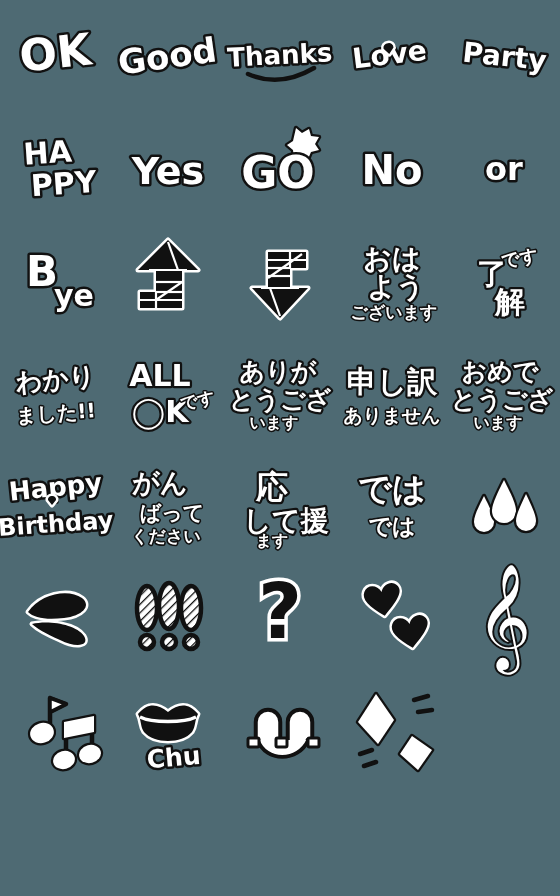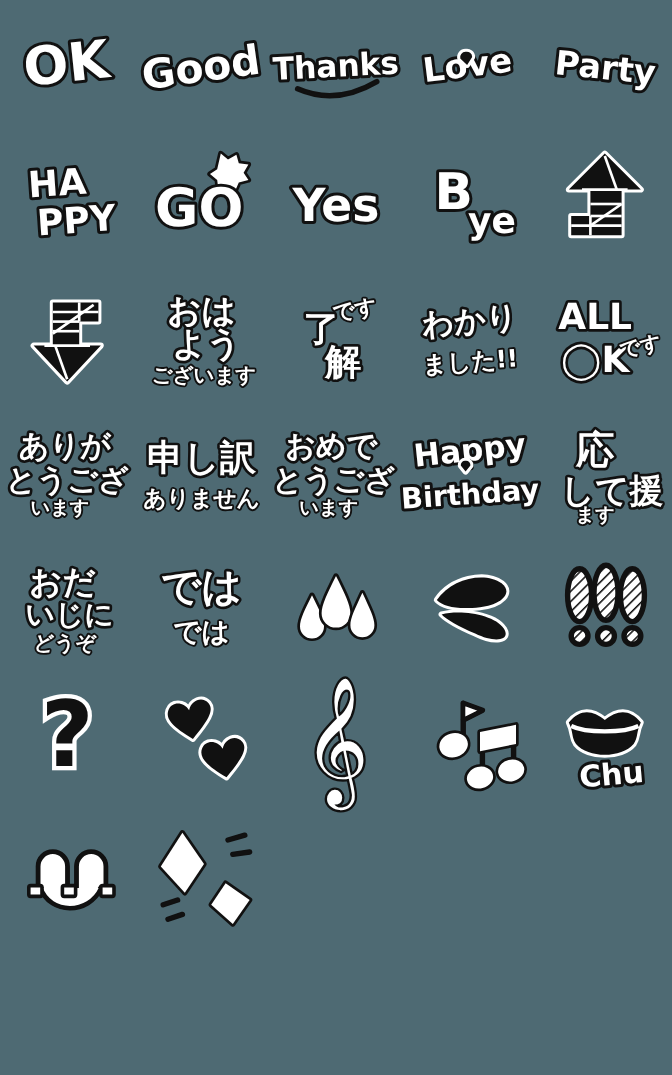--- a/index.html
+++ b/index.html
@@ -115,30 +115,40 @@
     </svg>
   </div>
   <div class="cell">
     <svg width="100" height="100" viewBox="0 0 100 100">
       <text class="hw" x="42" y="45" text-anchor="middle" font-size="30" transform="rotate(-4 42 40)">HA</text>
       <text class="hw" x="58" y="76" text-anchor="middle" font-size="30" transform="rotate(-4 58 70)">PPY</text>
     </svg>
   </div>
   <div class="cell">
     <svg width="100" height="100" viewBox="0 0 100 100">
+      <text class="hw" x="50" y="66" text-anchor="middle" font-size="38">Yes</text>
+    </svg>
+  </div>
+  <div class="cell">
+    <svg width="100" height="100" viewBox="0 0 100 100">
       <path class="wht" d="M66 10 l6 5 l7 -4 l2 7 l8 1 l-4 7 l4 6 l-8 2 l-3 7 l-7 -4 l-7 3 l-1 -8 l-6 -5 l6 -4 z" stroke-width="3.5"></path>
       <text class="hw" x="48" y="70" text-anchor="middle" font-size="44">GO</text>
     </svg>
   </div>
   <div class="cell">
     <svg width="100" height="100" viewBox="0 0 100 100">
-      <text class="hw" x="50" y="66" text-anchor="middle" font-size="38">Yes</text>
-    </svg>
-  </div>
-
+      <text class="hw" x="50" y="66" text-anchor="middle" font-size="40">No</text>
+    </svg>
+  </div>
+
+  <div class="cell">
+    <svg width="100" height="100" viewBox="0 0 100 100">
+      <text class="hw" x="50" y="62" text-anchor="middle" font-size="32">or</text>
+    </svg>
+  </div>
   <div class="cell">
     <svg width="100" height="100" viewBox="0 0 100 100">
       <text class="hw" x="36" y="56" text-anchor="middle" font-size="42">B</text>
       <text class="hw" x="68" y="76" text-anchor="middle" font-size="30">ye</text>
     </svg>
   </div>
   <div class="cell">
     <svg width="100" height="100" viewBox="0 0 100 100">
       <path class="blk" d="M50 10 L80 40 L64 40 L64 78 L22 78 L22 62 L38 62 L38 40 L20 40 Z" stroke-width="4.5"></path>
       <g stroke="#ffffff" stroke-width="2.2" fill="none">
@@ -218,30 +228,30 @@
   <div class="cell">
     <svg width="104" height="104" viewBox="0 0 104 104">
       <text class="hw" x="52" y="44" text-anchor="middle" font-size="26" transform="rotate(-6 52 40)">Happy</text>
       <text class="hw" x="52" y="80" text-anchor="middle" font-size="24" transform="rotate(-4 52 76)">Birthday</text>
       <path class="blk" d="M48 53 l-4 -5 a3.6 3.6 0 0 1 4 -4 a3.6 3.6 0 0 1 4 4 z" stroke-width="2.4"></path>
     </svg>
   </div>
 
   <div class="cell">
     <svg width="104" height="104" viewBox="0 0 104 104">
+      <text class="hw-jp" x="44" y="40" text-anchor="middle" font-size="27">がん</text>
+      <text class="hw-sm" x="56" y="68" text-anchor="middle" font-size="21">ばって</text>
+      <text class="hw-sm" x="50" y="90" text-anchor="middle" font-size="17">ください</text>
+    </svg>
+  </div>
+  <div class="cell">
+    <svg width="104" height="104" viewBox="0 0 104 104">
       <text class="hw-jp" x="44" y="46" text-anchor="middle" font-size="32">応</text>
       <text class="hw-jp" x="58" y="78" text-anchor="middle" font-size="28">して援</text>
       <text class="hw-sm" x="44" y="94" text-anchor="middle" font-size="16">ます</text>
-    </svg>
-  </div>
-  <div class="cell">
-    <svg width="104" height="104" viewBox="0 0 104 104">
-      <text class="hw-jp" x="48" y="42" text-anchor="middle" font-size="27">おだ</text>
-      <text class="hw-jp" x="54" y="68" text-anchor="middle" font-size="24">いじに</text>
-      <text class="hw-sm" x="50" y="90" text-anchor="middle" font-size="17">どうぞ</text>
     </svg>
   </div>
   <div class="cell">
     <svg width="104" height="104" viewBox="0 0 104 104">
       <text class="hw-jp" x="52" y="48" text-anchor="middle" font-size="33">では</text>
       <text class="hw-sm" x="52" y="82" text-anchor="middle" font-size="23">では</text>
     </svg>
   </div>
 
   <div class="cell">

